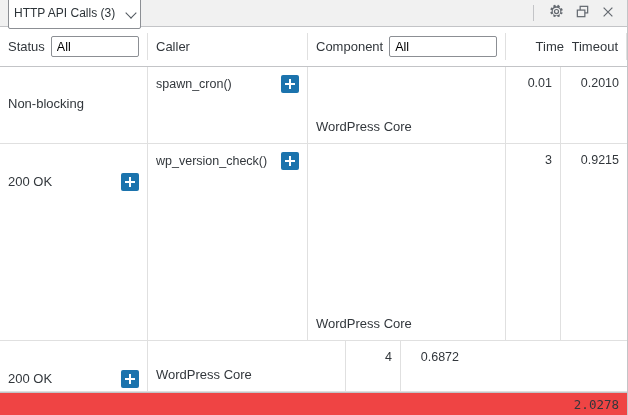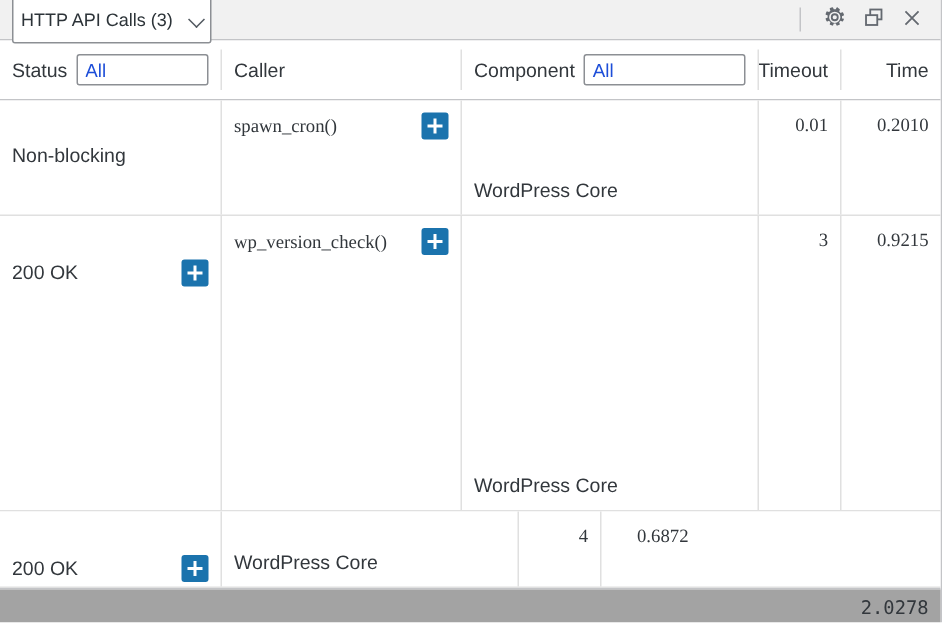--- a/index.html
+++ b/index.html
@@ -93,21 +93,21 @@
   .head .c-time{border-right:0;}
   .head-label{white-space:nowrap;}
   .filter-select{
     appearance:none;-webkit-appearance:none;
     height:21px;
     background:#fff;
     border:1px solid #8c8f94;
     border-radius:2px;
     font-family:"Liberation Sans", sans-serif;
     font-size:12.5px;
-    color:#1d4ed8;
+    color:#000000;
     padding:0 20px 0 5px;
     box-sizing:border-box;
     margin-left:6px;
     cursor:pointer;
     flex:1;
     min-width:0;
   }
 
   .data-row{
     border-bottom:1px solid #e0e0e0;
@@ -116,21 +116,21 @@
   .data-row .cell{
     padding:8px 8px 8px 8px;
     font-size:13px;
     line-height:16px;
   }
   .r1{height:80px;}
   .r2{height:206px;}
   .r3{height:51px;}
 
   .mono{
-    font-family:Liberation Serif, serif;
+    font-family:Liberation Sans, sans-serif;
     font-size:12.5px;
     color:#32373c;
     letter-spacing:0;
   }
   .status-line{
     display:flex;width:100%;align-items:center;justify-content:space-between;margin-top:21px;
   }
   .caller-line{
     display:flex;width:100%;align-items:center;justify-content:space-between;
     gap:4px;
@@ -152,21 +152,21 @@
   .spacer-row{
     flex:1;
     border-bottom:1px solid #c3c4c7;
     background:#fafafa;
   }
   .spacer-row .cell{border-right:1px solid #e0e0e0;padding:0;}
   .spacer-row .c-time{border-right:0;}
 
   .foot{
     height:22px;min-height:22px;
-    background:#a3a3a3;
+    background:#ef4444;
     align-items:center;
   }
   .foot .cell{
     border-right:0;padding:0 8px;height:22px;align-items:center;
   }
   .foot .c-time{justify-content:flex-end;}
   .foot-total{
     font-family:"DejaVu Sans Mono","Liberation Mono",monospace;
     font-size:12.5px;color:#32373c;
   }
@@ -226,25 +226,25 @@
       </div>
       <div class="cell c-caller">
         <span class="head-label">Caller</span>
       </div>
       <div class="cell c-component">
         <span class="head-label">Component</span>
         <select class="filter-select">
           <option>All</option>
         </select>
       </div>
+      <div class="cell c-time">
+        <span class="head-label">Time</span>
+      </div>
       <div class="cell c-timeout">
         <span class="head-label">Timeout</span>
-      </div>
-      <div class="cell c-time">
-        <span class="head-label">Time</span>
       </div>
     </div>
 
     <div class="row data-row r1">
       <div class="cell c-status">
         <span class="status-line">
           <span>Non-blocking</span>
         </span>
       </div>
       <div class="cell c-caller">

